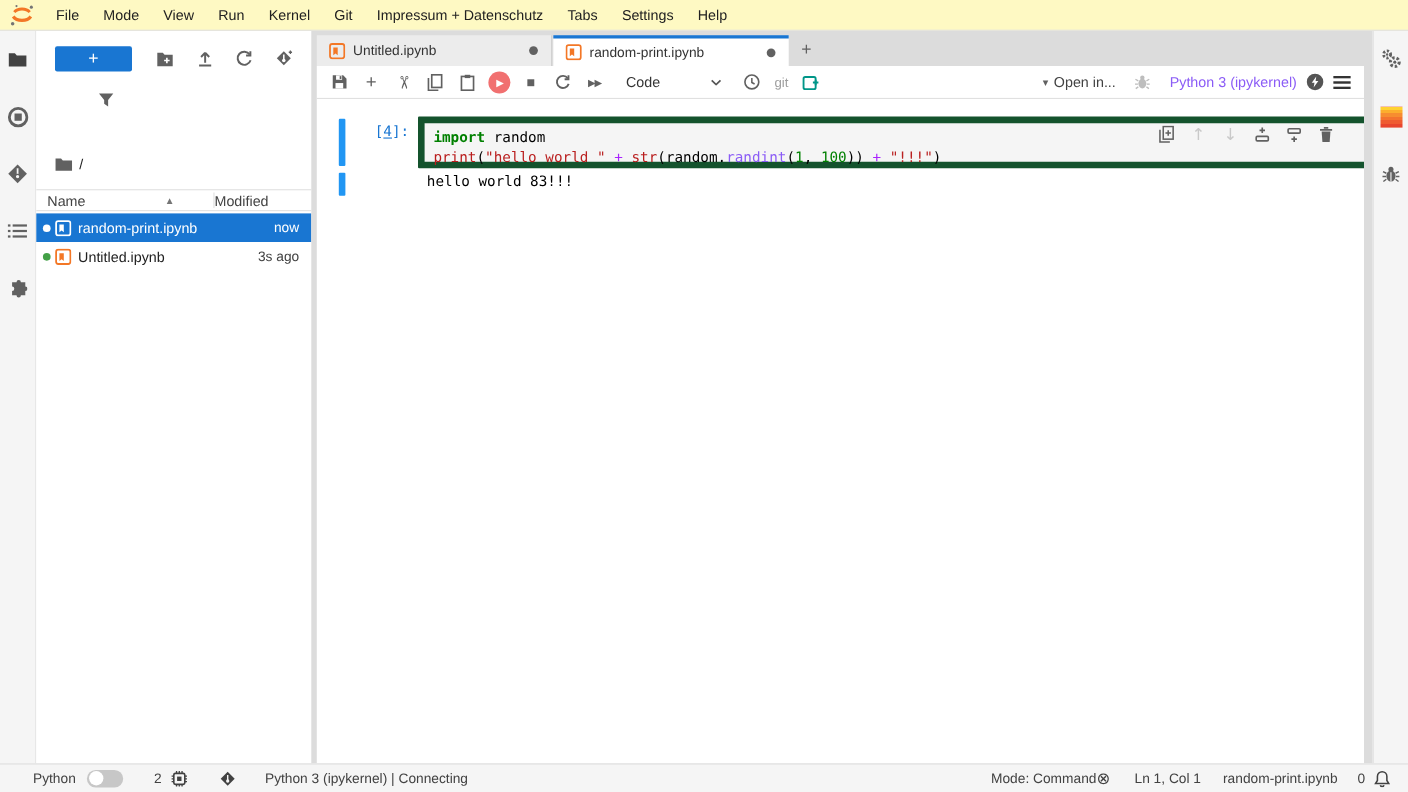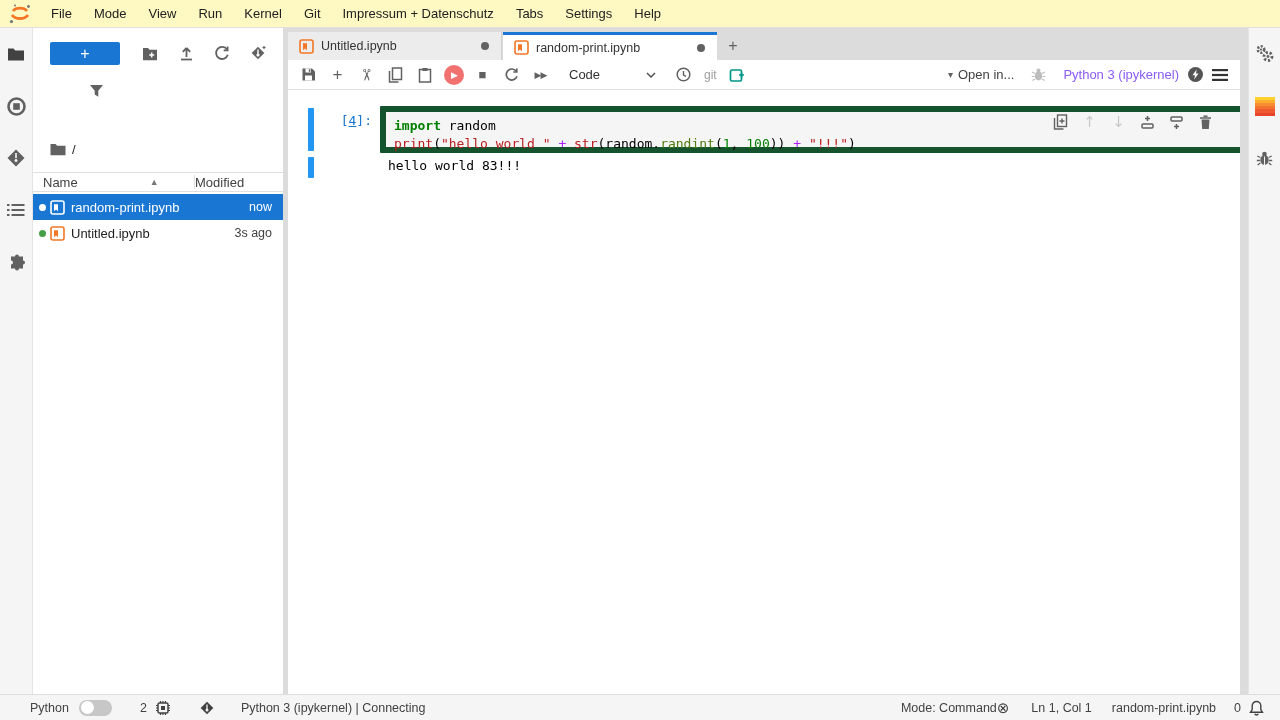--- a/index.html
+++ b/index.html
@@ -87,21 +87,21 @@
   #cell-prompt .pnum { text-decoration:underline; }
   #cell-editor { position:absolute; left:92px; top:0; width:975px; height:47px;
     background:#f5f5f5; border:6px solid #14532d; border-radius:1px; padding:5px 8px 0 8px; }
   .code-line { font-family:"DejaVu Sans Mono", monospace; font-size:13px; line-height:18px; white-space:pre; }
   .tk-pl { color:#000; }
   .tk-kw { color:#008000; font-weight:bold; }
   .tk-bi { color:#b91c1c; }
   .tk-st { color:#ba2121; }
   .tk-op { color:#aa22ff; }
   .tk-nu { color:#008000; }
-  .tk-pr { color:#4d7c0f; }
+  .tk-pr { color:#8b5cf6; }
   #cell-actions { position:absolute; top:5px; right:20px; display:flex; align-items:center; }
   .cact { width:29px; height:22px; display:flex; align-items:center; justify-content:center; cursor:pointer; }
   .cact.disabled { color:#cfcfcf; }
   .arrow-glyph { font-size:15px; color:#c9c9c9; font-family:"DejaVu Sans", sans-serif; }
   #cell-output { position:absolute; left:100px; top:52px; font-family:"DejaVu Sans Mono", monospace;
     font-size:13px; color:#000; white-space:pre; }
 
   
   #activity-right { position:absolute; top:28px; left:1248px; width:32px; height:666px;
     background:#f5f5f5; border-left:1px solid #e4e4e4; display:flex; flex-direction:column; align-items:center; }

